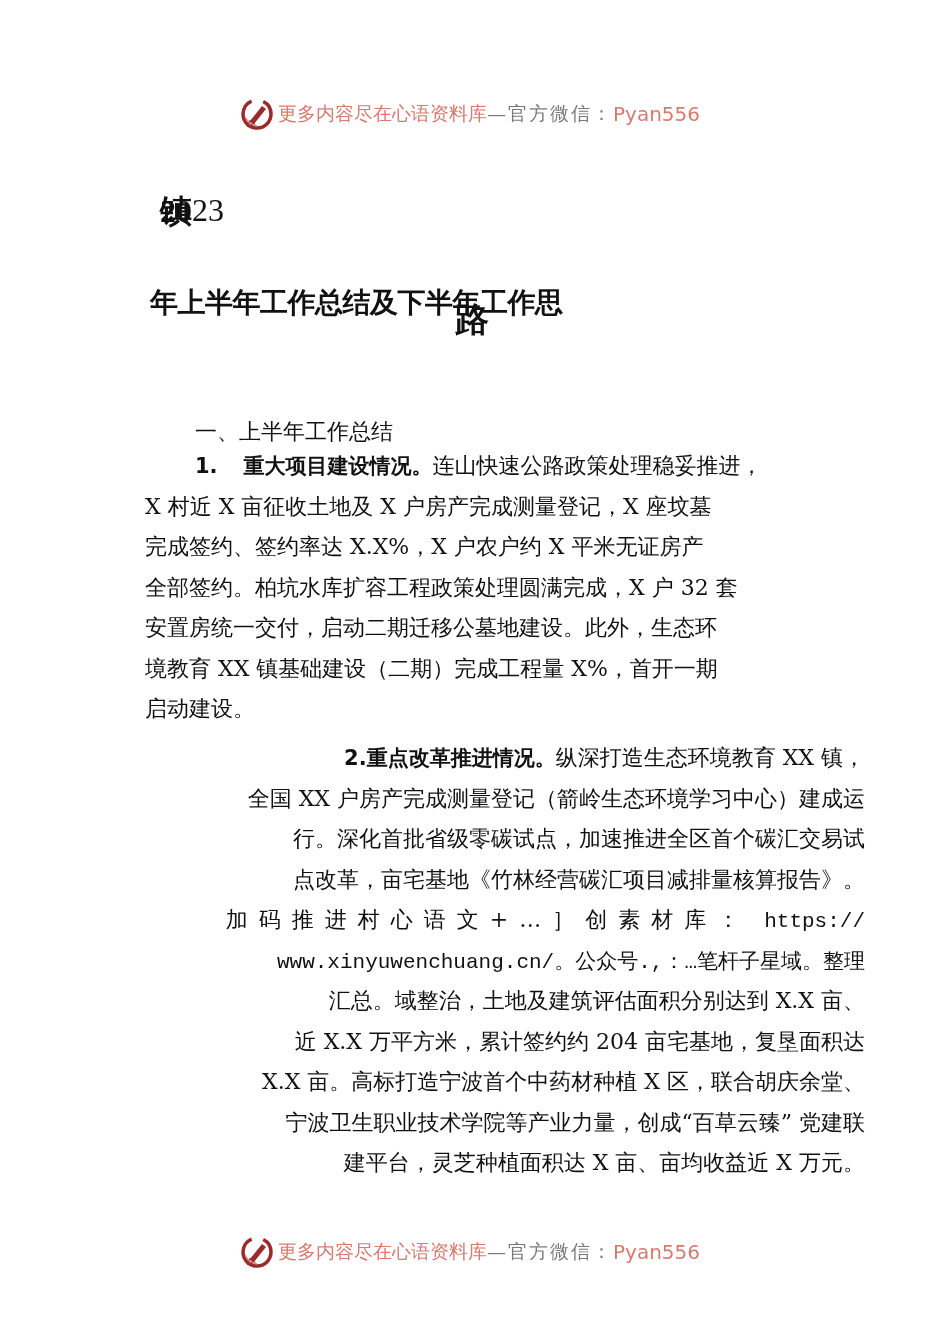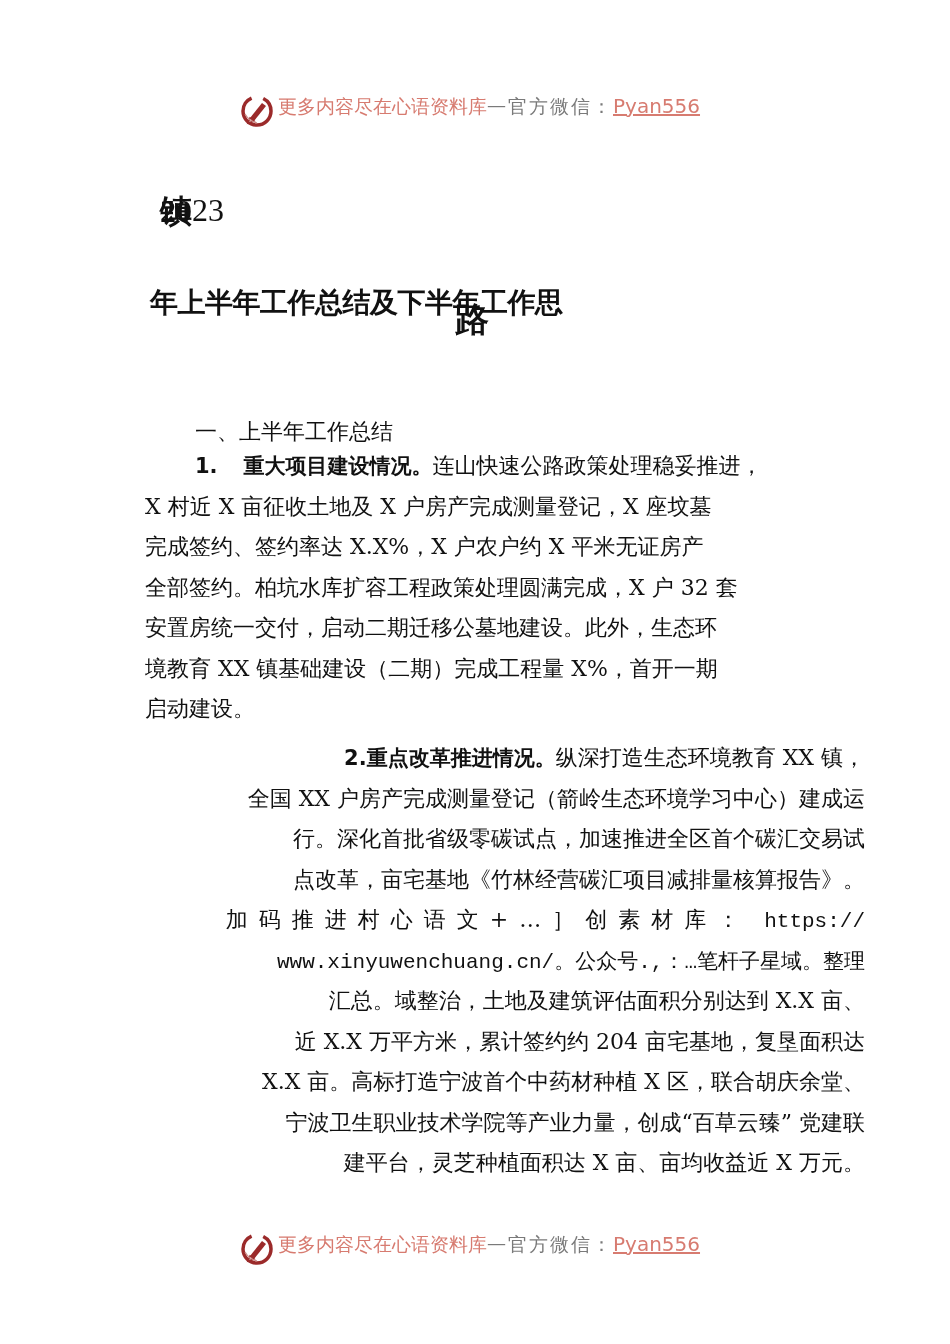--- a/index.html
+++ b/index.html
@@ -13,21 +13,21 @@
       position: relative;
       overflow: hidden;
       font-family: "DejaVu Serif", "Liberation Serif", serif;
       color: #111111;
     }
     .banner {
       position: absolute;
       left: 240px;
       height: 40px;
       display: flex;
-      align-items: flex-start;
+      align-items: center;
       white-space: nowrap;
     }
     .banner.top { top: 94px; }
     .banner.bottom { top: 1232px; }
     .banner .logo {
       width: 34px;
       height: 34px;
       margin-right: 4px;
       display: inline-block;
     }
@@ -40,21 +40,20 @@
     .banner .text-gray {
       color: #7a7a7a;
       font-family: "DejaVu Serif", serif;
       font-size: 19px;
       letter-spacing: 2px;
     }
     .banner .text-id {
       color: #d77b70;
       font-family: "DejaVu Sans", sans-serif;
       font-size: 20px;
-      text-decoration: underline;
     }
 
     .title-line1 {
       position: absolute;
       left: 160px;
       top: 190px;
       font-size: 32px;
       line-height: 40px;
       font-weight: bold;
       white-space: nowrap;

